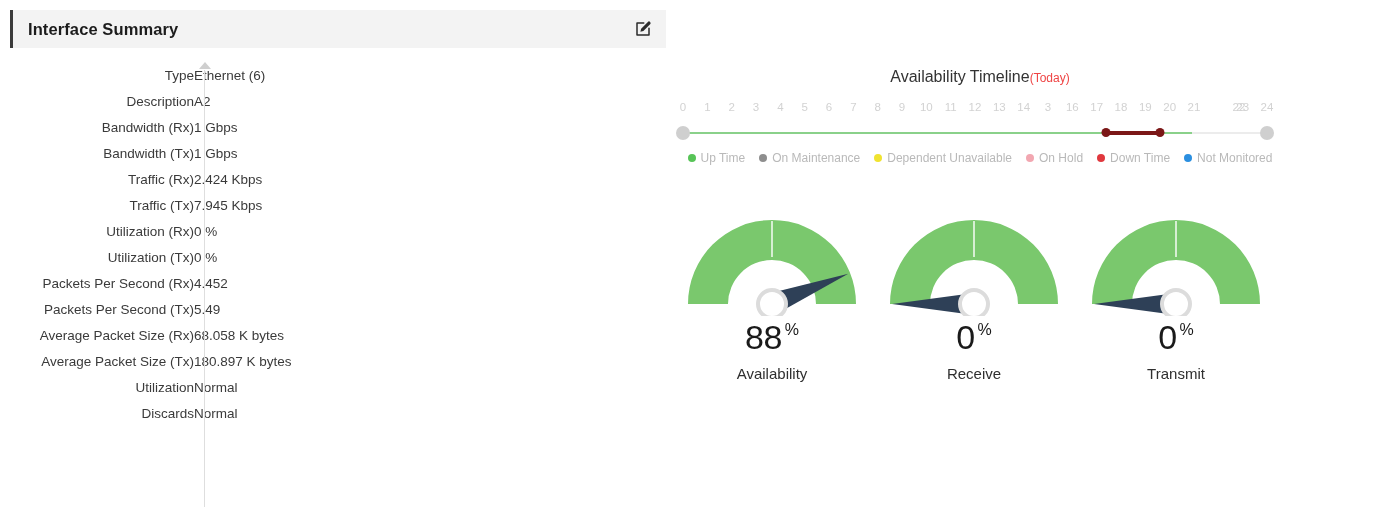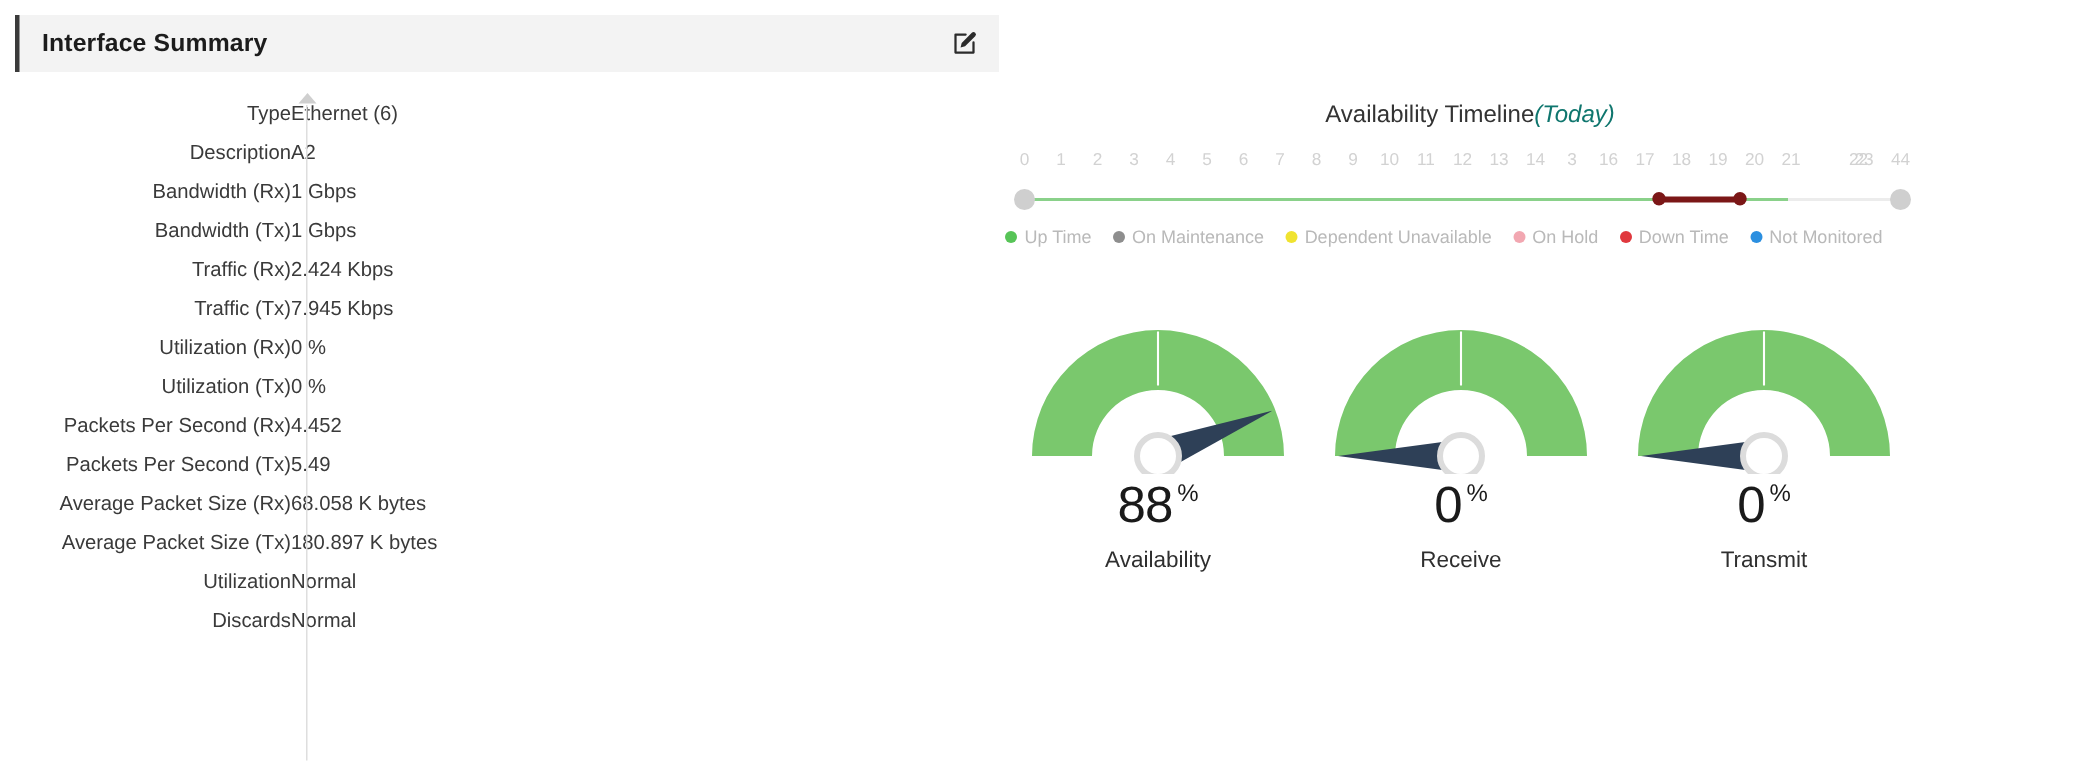--- a/index.html
+++ b/index.html
@@ -96,21 +96,21 @@
   
   .right{
     position:absolute;left:670px;top:0;width:730px;height:507px;
   }
   .tl-title{
     position:absolute;left:0;top:68px;width:620px;
     text-align:center;
     font-size:16px;
     color:#333;
   }
-  .tl-title .sub{font-size:16px;color:#0f766e;font-style:italic;}
+  .tl-title .sub{font-size:12px;color:#ef4444;}
 
   .tl-ticks{
     position:absolute;left:0;top:101px;width:620px;height:16px;
   }
   .tl-tick{
     position:absolute;top:0;
     transform:translateX(-50%);
     font-size:11.5px;
     color:#d2d2d2;
     white-space:nowrap;
@@ -134,21 +134,21 @@
   }
   .tl-cap{
     position:absolute;top:2px;
     width:14px;height:14px;border-radius:50%;
     background:#cfcfcf;
     transform:translateX(-50%);
   }
 
   .tl-legend{
     position:absolute;left:0;top:151px;width:620px;
-    display:flex;align-items:center;
+    display:flex;align-items:center;justify-content:center;
     gap:14px;
     font-size:12px;
     color:#b9b9b9;
   }
   .leg{display:flex;align-items:center;gap:5px;white-space:nowrap;}
   .leg .swatch{
     width:8px;height:8px;border-radius:50%;display:inline-block;
   }
 
   
@@ -284,21 +284,21 @@
         <span class="tl-tick" style="left: 353.667px;">14</span>
         <span class="tl-tick" style="left: 378px;">3</span>
         <span class="tl-tick" style="left: 402.333px;">16</span>
         <span class="tl-tick" style="left: 426.667px;">17</span>
         <span class="tl-tick" style="left: 451px;">18</span>
         <span class="tl-tick" style="left: 475.333px;">19</span>
         <span class="tl-tick" style="left: 499.667px;">20</span>
         <span class="tl-tick" style="left: 524px;">21</span>
         <span class="tl-tick" style="left: 569px;">22</span>
         <span class="tl-tick" style="left: 572.667px;">23</span>
-        <span class="tl-tick" style="left: 597px;">44</span>
+        <span class="tl-tick" style="left: 597px;">24</span>
       </div>
 
     <div class="tl-bar" id="tl-bar">
       <div class="tl-track"></div>
     <div class="tl-seg" style="left: 13px; width: 423.4px; background: rgb(138, 209, 138);"></div>
         <div class="tl-seg thick" style="left: 436.4px; width: 53.5333px; background: rgb(123, 23, 23);"></div>
         <div class="tl-seg" style="left: 489.933px; width: 31.6333px; background: rgb(138, 209, 138);"></div>
         <div class="tl-seg" style="left: 521.567px; width: 75.4333px; background: rgb(236, 236, 236);"></div>
         <div class="tl-dot" style="left: 436.4px; background: rgb(123, 23, 23);"></div>
         <div class="tl-dot" style="left: 489.933px; background: rgb(123, 23, 23);"></div>

